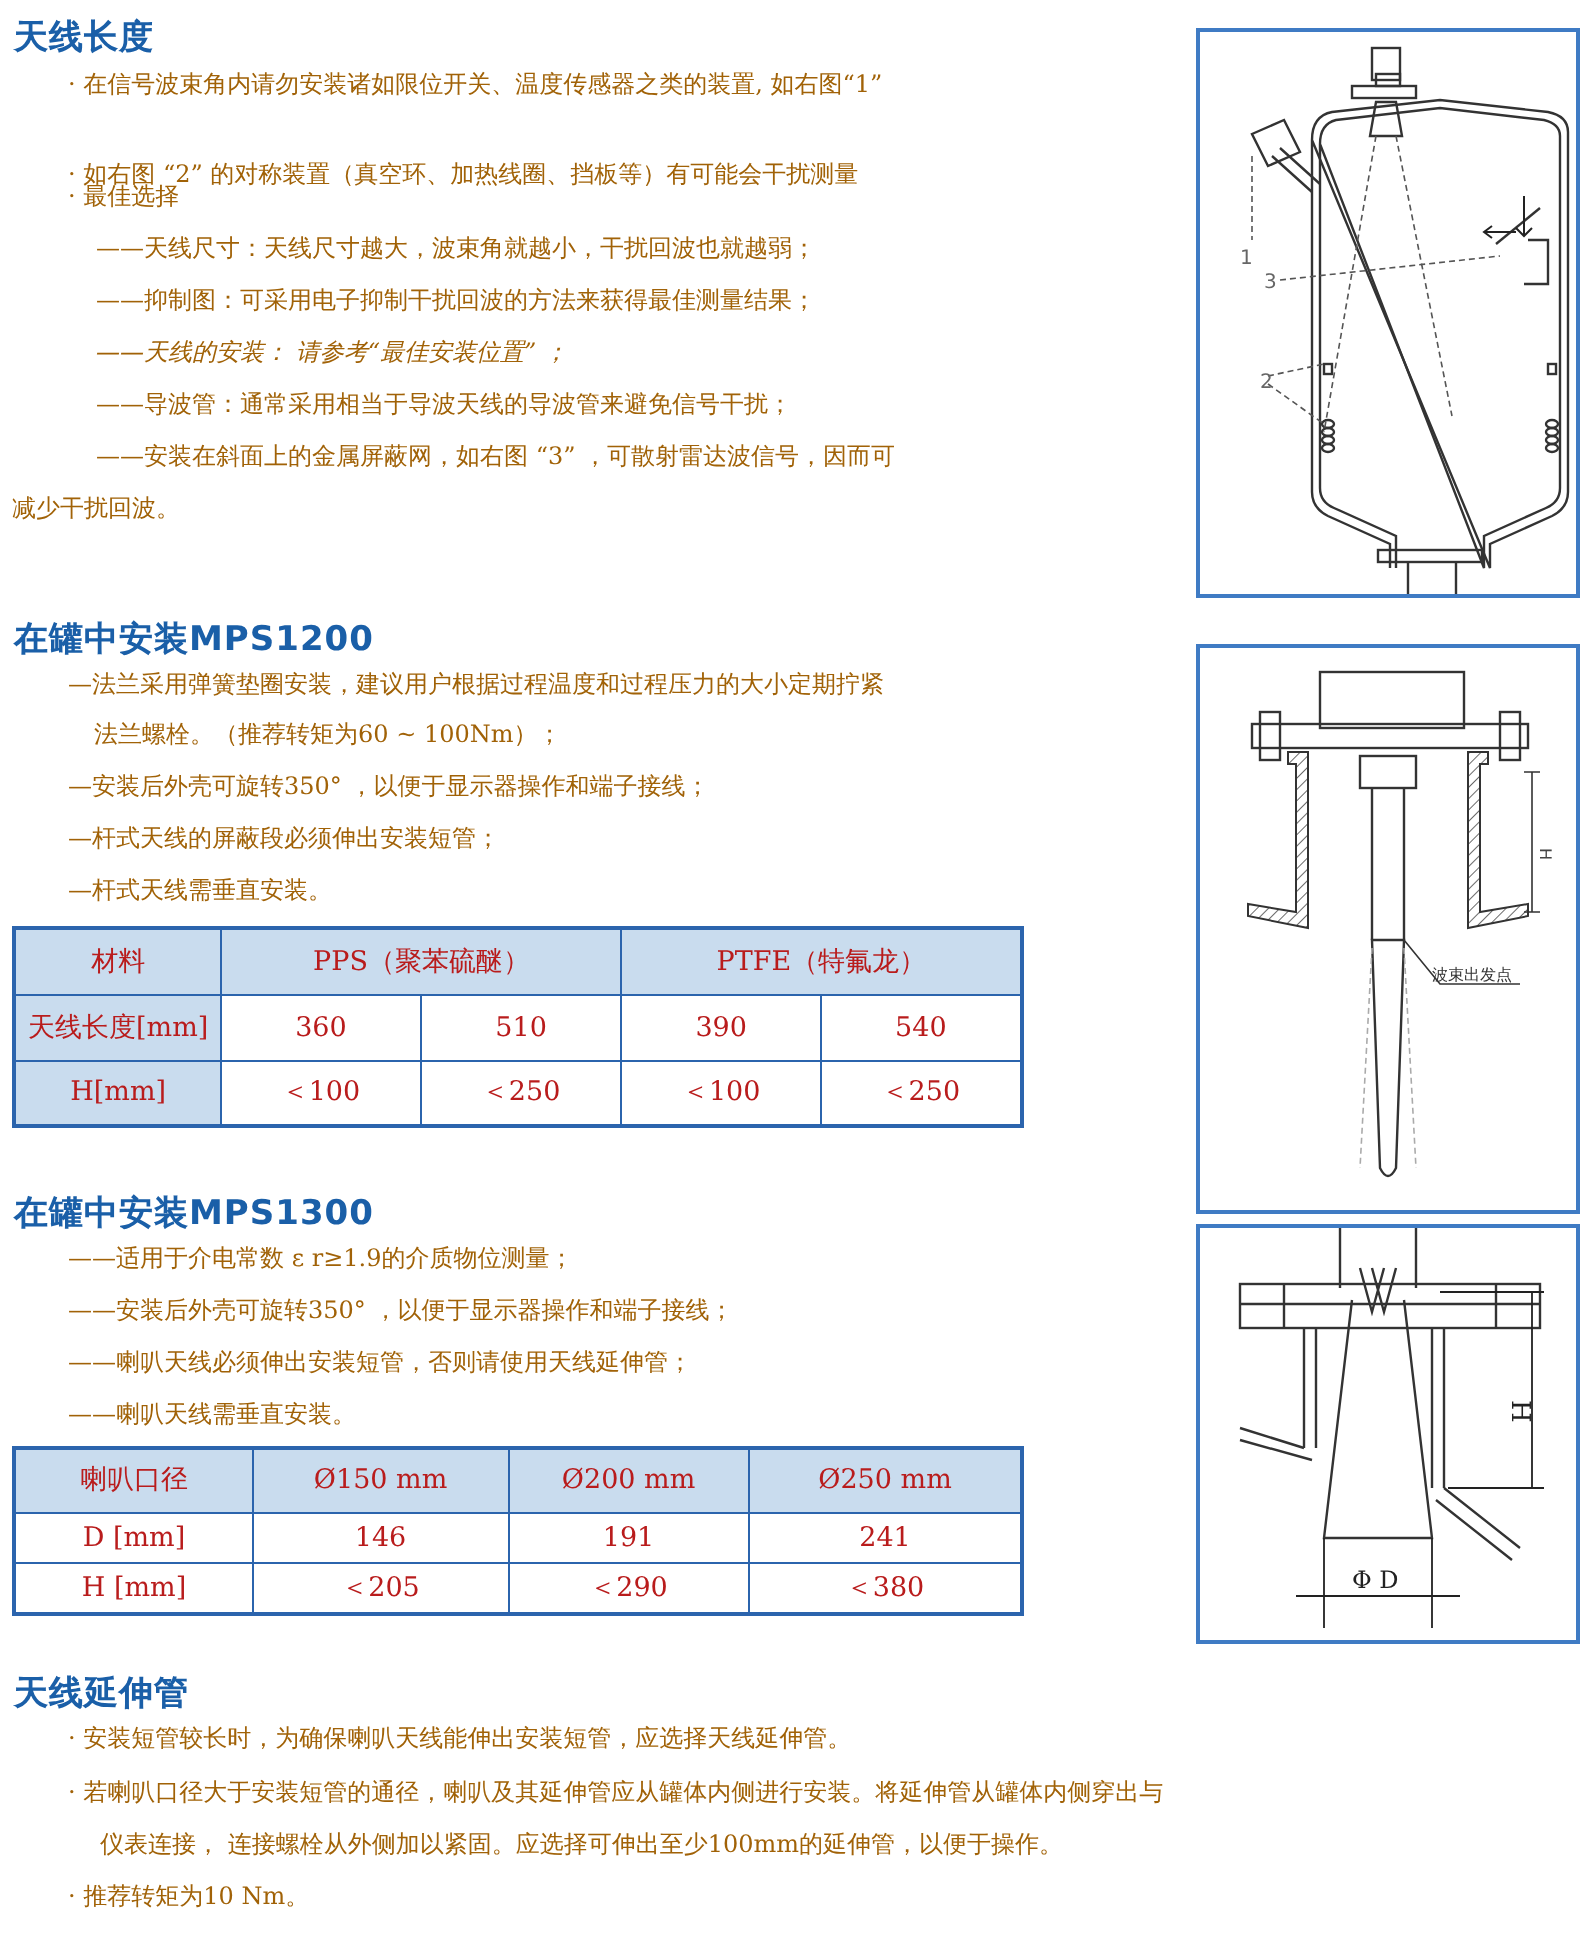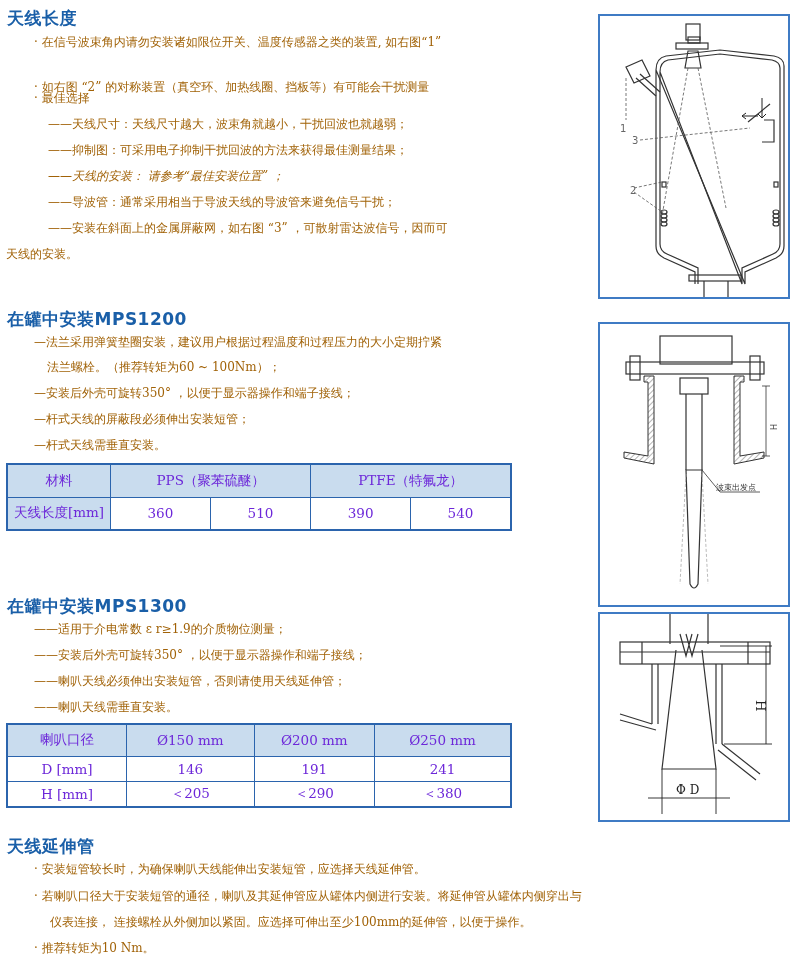--- a/index.html
+++ b/index.html
@@ -4,37 +4,37 @@
 <style>
   html,body{margin:0;padding:0;background:#ffffff;}
   body{width:790px;height:968px;position:relative;overflow:hidden;
        font-family:"DejaVu Serif","Liberation Serif",serif;color:#231f20;}
   .h{position:absolute;left:7px;font-family:"DejaVu Sans","Liberation Sans",sans-serif;
      font-weight:bold;color:#1a5fa8;font-size:17px;letter-spacing:0.5px;white-space:nowrap;}
   .ln{position:absolute;font-size:12px;line-height:18px;white-space:nowrap;color:#a16207;}
   .frame{position:absolute;border:2px solid #3f7bc4;background:#fff;box-sizing:border-box;}
   table.t{position:absolute;border-collapse:collapse;font-size:13.5px;
           border:2px solid #2b64ad;}
-  table.t td{border:1.5px solid #2b64ad;text-align:center;padding:0;color:#6d28d9;}
+  table.t td{border:1.5px solid #2b64ad;text-align:center;padding:0;color:#b91c1c;}
   td.hd{background:#c9dcee;}
   svg{display:block;}
 </style>
 </head>
 <body>
 
 <div class="h" style="top:7px;">天线长度</div>
 <div class="ln" style="left:34px;top:33px;">· 在信号波束角内请勿安装诸如限位开关、温度传感器之类的装置, 如右图“1”</div>
 <div class="ln" style="left:34px;top:78px;">· 如右图 “2” 的对称装置（真空环、加热线圈、挡板等）有可能会干扰测量</div>
 <div class="ln" style="left:34px;top:89px;">· 最佳选择</div>
 <div class="ln" style="left:48px;top:115px;">——天线尺寸：天线尺寸越大，波束角就越小，干扰回波也就越弱；</div>
 <div class="ln" style="left:48px;top:141px;">——抑制图：可采用电子抑制干扰回波的方法来获得最佳测量结果；</div>
 <div class="ln" style="left:48px;top:167px;font-style:italic;">——天线的安装： 请参考“最佳安装位置” ；</div>
 <div class="ln" style="left:48px;top:193px;">——导波管：通常采用相当于导波天线的导波管来避免信号干扰；</div>
 <div class="ln" style="left:48px;top:219px;">——安装在斜面上的金属屏蔽网，如右图 “3” ，可散射雷达波信号，因而可</div>
-<div class="ln" style="left:6px;top:245px;">天线的安装。</div>
+<div class="ln" style="left:6px;top:245px;">减少干扰回波。</div>
 
 <div class="frame" style="left:598px;top:14px;width:192px;height:285px;">
   <svg width="188" height="281" viewBox="0 0 188 281">
     <g fill="none" stroke="#333" stroke-width="1.2">
 
       <path d="M56 54 L56 230 Q56 238 64 242 L95 256 L95 268 M145 268 L145 256 L176 242 Q184 238 184 230 L184 50 Q184 42 174 40 L120 34 L66 40 Q56 42 56 54 Z"></path>
 
       <path d="M60 56 L60 228 Q60 235 67 238 L98 252 L98 268 M142 268 L142 252 L173 238 Q180 235 180 228 L180 52 Q180 46 172 44 L120 38 L68 44 Q60 46 60 56 Z"></path>
 
       <rect x="76" y="27" width="32" height="6"></rect>
@@ -98,20 +98,27 @@
     <td class="hd">材料</td>
     <td class="hd" colspan="2">PPS（聚苯硫醚）</td>
     <td class="hd" colspan="2">PTFE（特氟龙）</td>
   </tr>
   <tr style="height:33px;">
     <td class="hd">天线长度[mm]</td>
     <td>360</td>
     <td>510</td>
     <td>390</td>
     <td>540</td>
+  </tr>
+  <tr style="height:33px;">
+    <td class="hd">H[mm]</td>
+    <td>＜100</td>
+    <td>＜250</td>
+    <td>＜100</td>
+    <td>＜250</td>
   </tr>
 </tbody>
   </table>
 
 <div class="frame" style="left:598px;top:322px;width:192px;height:285px;">
   <svg width="188" height="281" viewBox="0 0 188 281">
     <defs>
       <pattern id="hatch" width="4" height="4" patternUnits="userSpaceOnUse" patternTransform="rotate(45)">
         <line x1="0" y1="0" x2="0" y2="4" stroke="#444" stroke-width="0.8"></line>
       </pattern>

